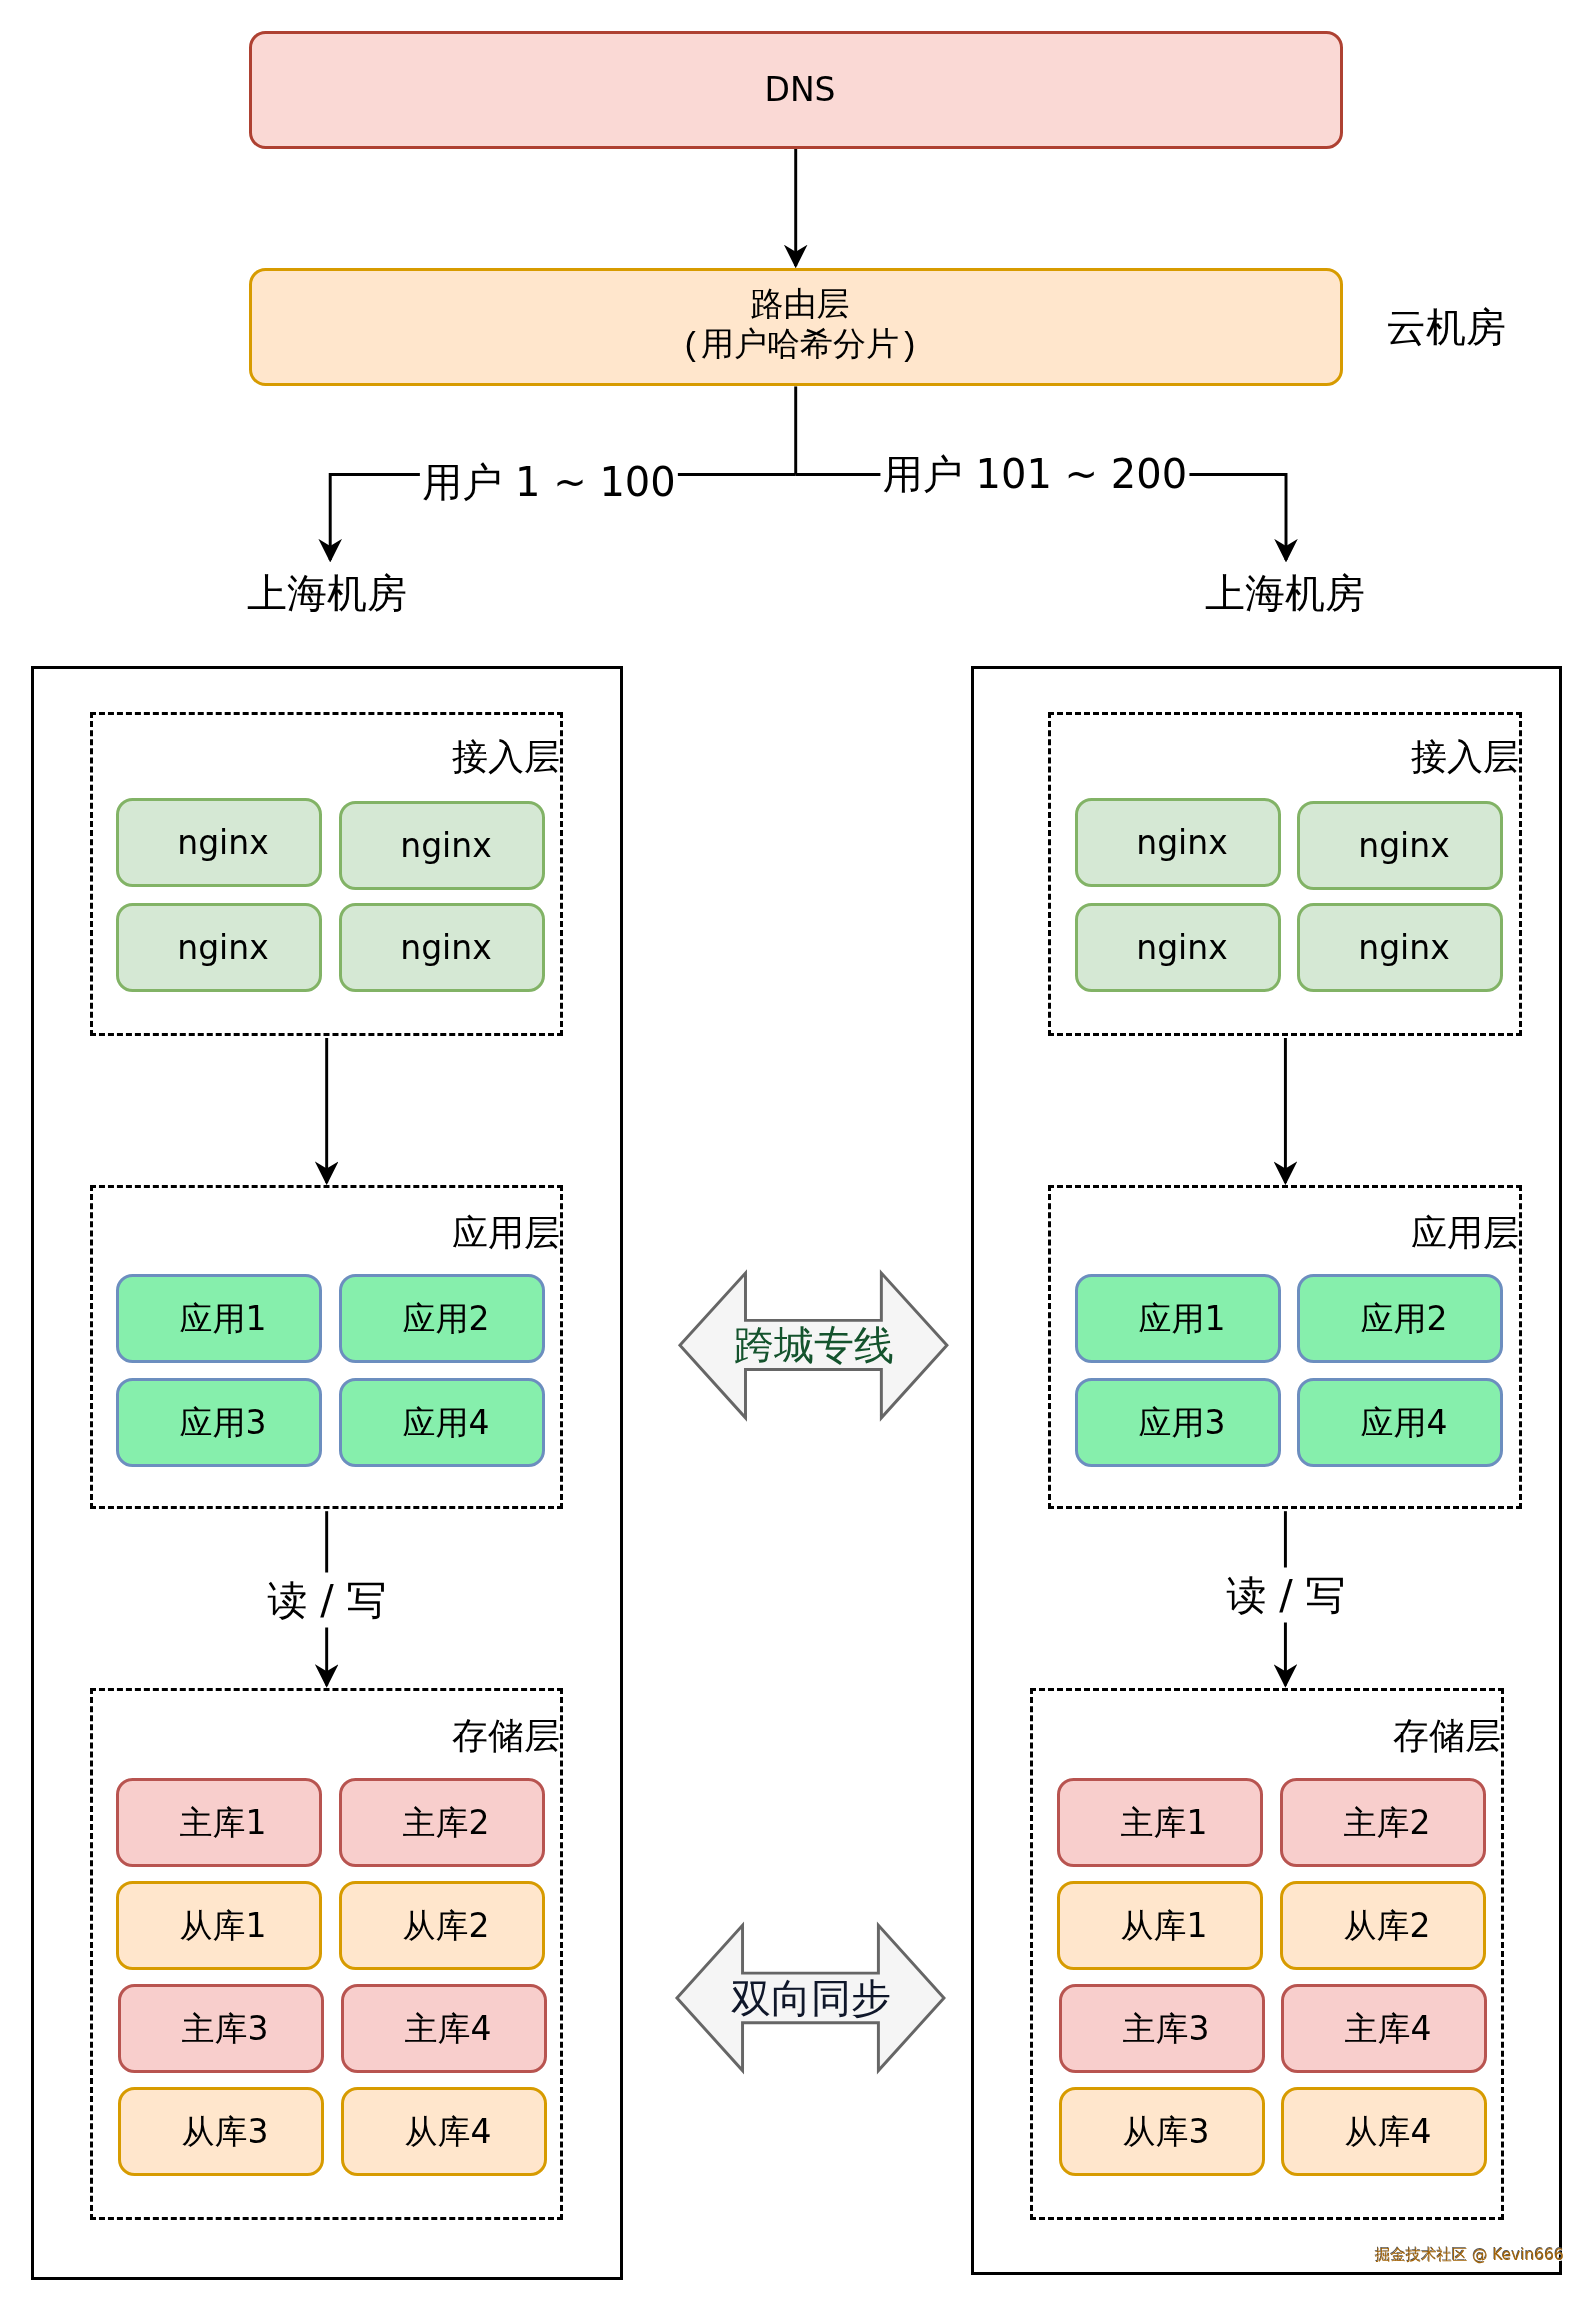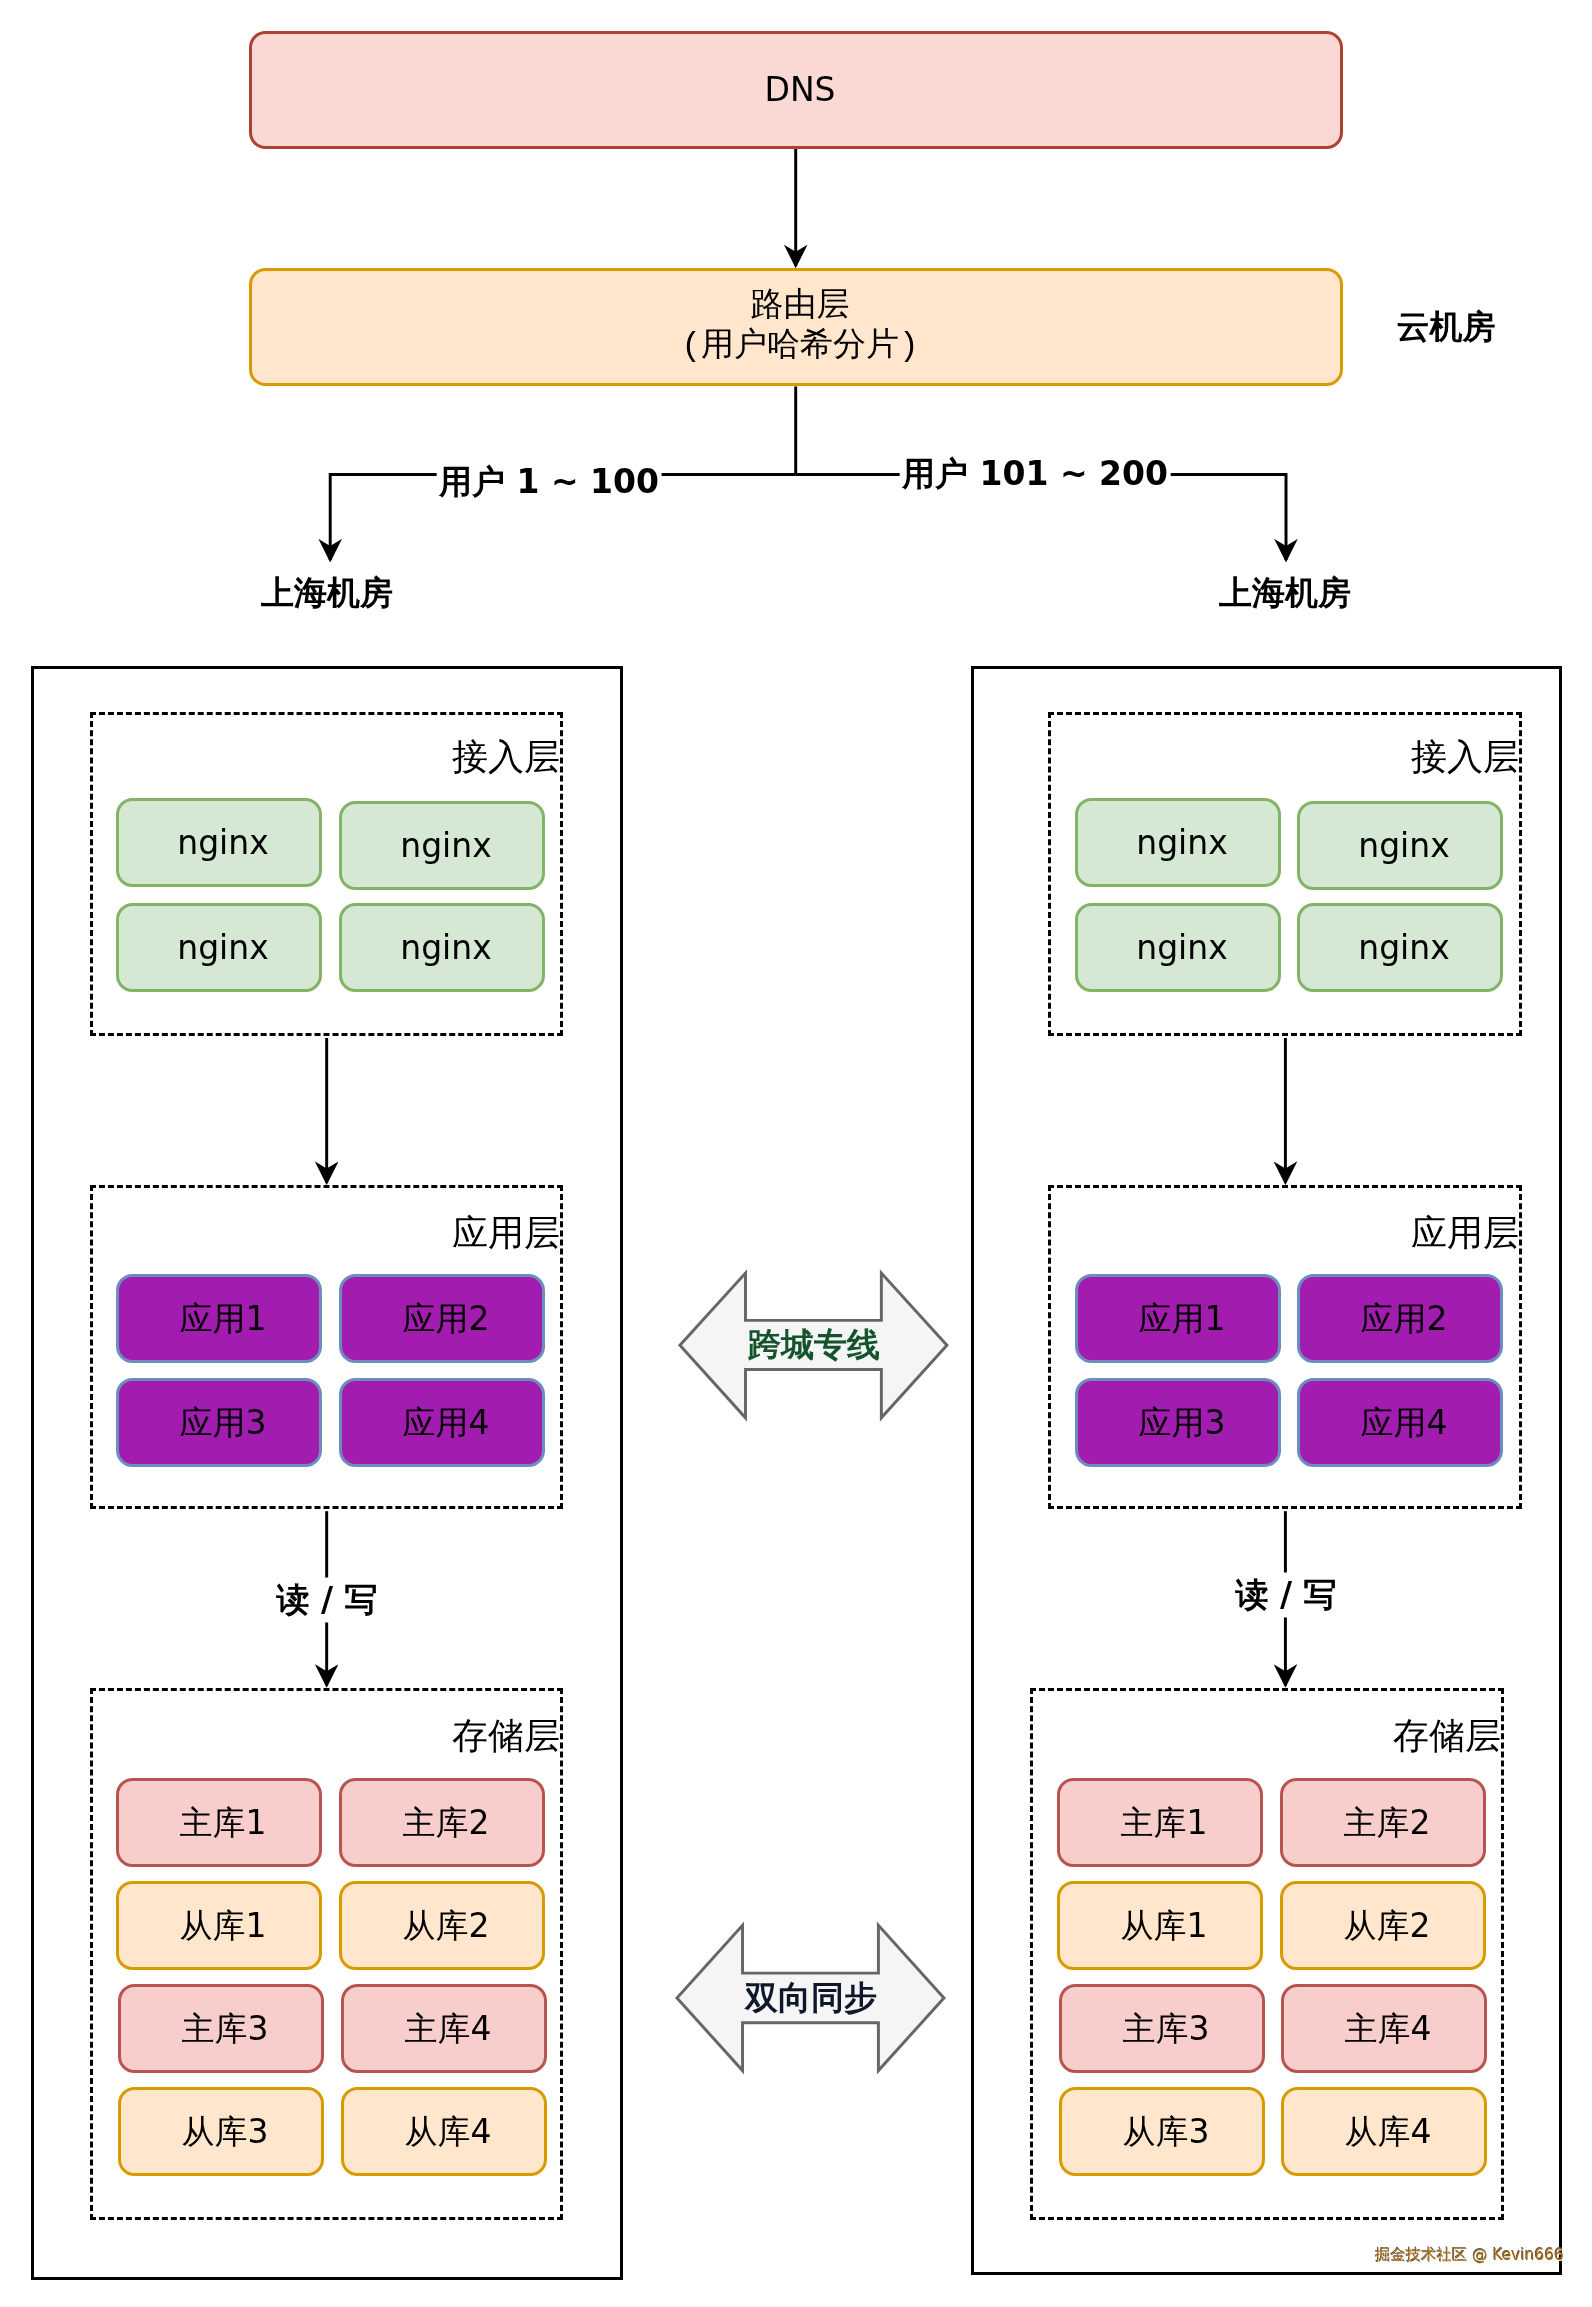--- a/index.html
+++ b/index.html
@@ -5,24 +5,24 @@
   html, body { margin:0; padding:0; background:#ffffff; }
   body { width:1592px; height:2307px; position:relative; overflow:hidden;
          font-family:"DejaVu Sans","Liberation Sans",sans-serif; color:#000; }
   .rbox { position:absolute; box-sizing:border-box; border-radius:16.5px;
           display:flex; align-items:center; justify-content:center; text-align:center;
           font-size:33px; line-height:1.2;padding-left:8px; }
   .red { background:#f8cecc; border:3px solid #b85450; }
   .dns { background:#fad9d5; border:3px solid #ae4132; }
   .orange { background:#ffe6cc; border:3px solid #d79b00; }
   .green { background:#d5e8d4; border:3px solid #82b366; }
-  .blue { background:#a21caf; border:3px solid #6c8ebf; }
+  .blue { background:#86efac; border:3px solid #6c8ebf; }
   .panel { position:absolute; box-sizing:border-box; border:3px solid #000; background:#fff; }
   .dashed { position:absolute; box-sizing:border-box; border:3px dashed #000; }
-  .lbl { position:absolute; font-size:33px; white-space:nowrap; transform:translate(-50%,-50%); background:#fff; padding:0 2.4px;font-weight:bold; }
+  .lbl { position:absolute; font-size:40px; white-space:nowrap; transform:translate(-50%,-50%); background:#fff; padding:0 2.4px; }
   .lbl.nobg { background:transparent; }
   .layer-title { position:absolute; left:0; right:0; text-align:right; font-size:36px; }
   svg.overlay { position:absolute; left:0; top:0; }
   .watermark { position:absolute; font-size:15.4px; color:#a16207; white-space:nowrap;
                text-shadow:0.6px 0.6px 0 #fff, -0.6px -0.6px 0 #555; }
 </style>
 </head>
 <body>
 
 <div class="rbox dns" style="left:249px; top:31px; width:1094px; height:118px;">

